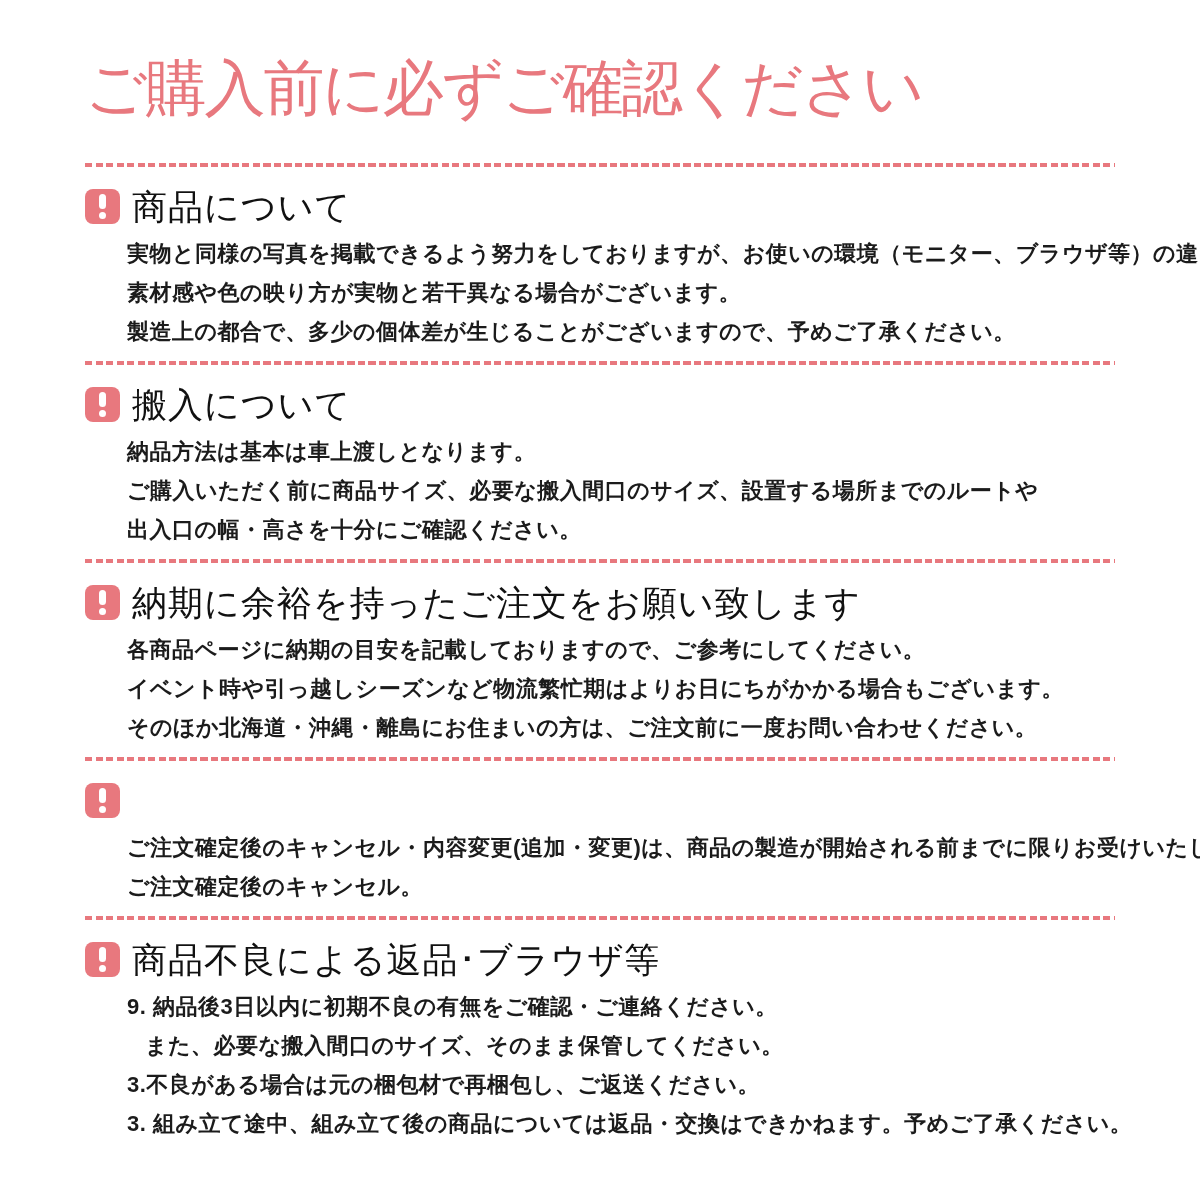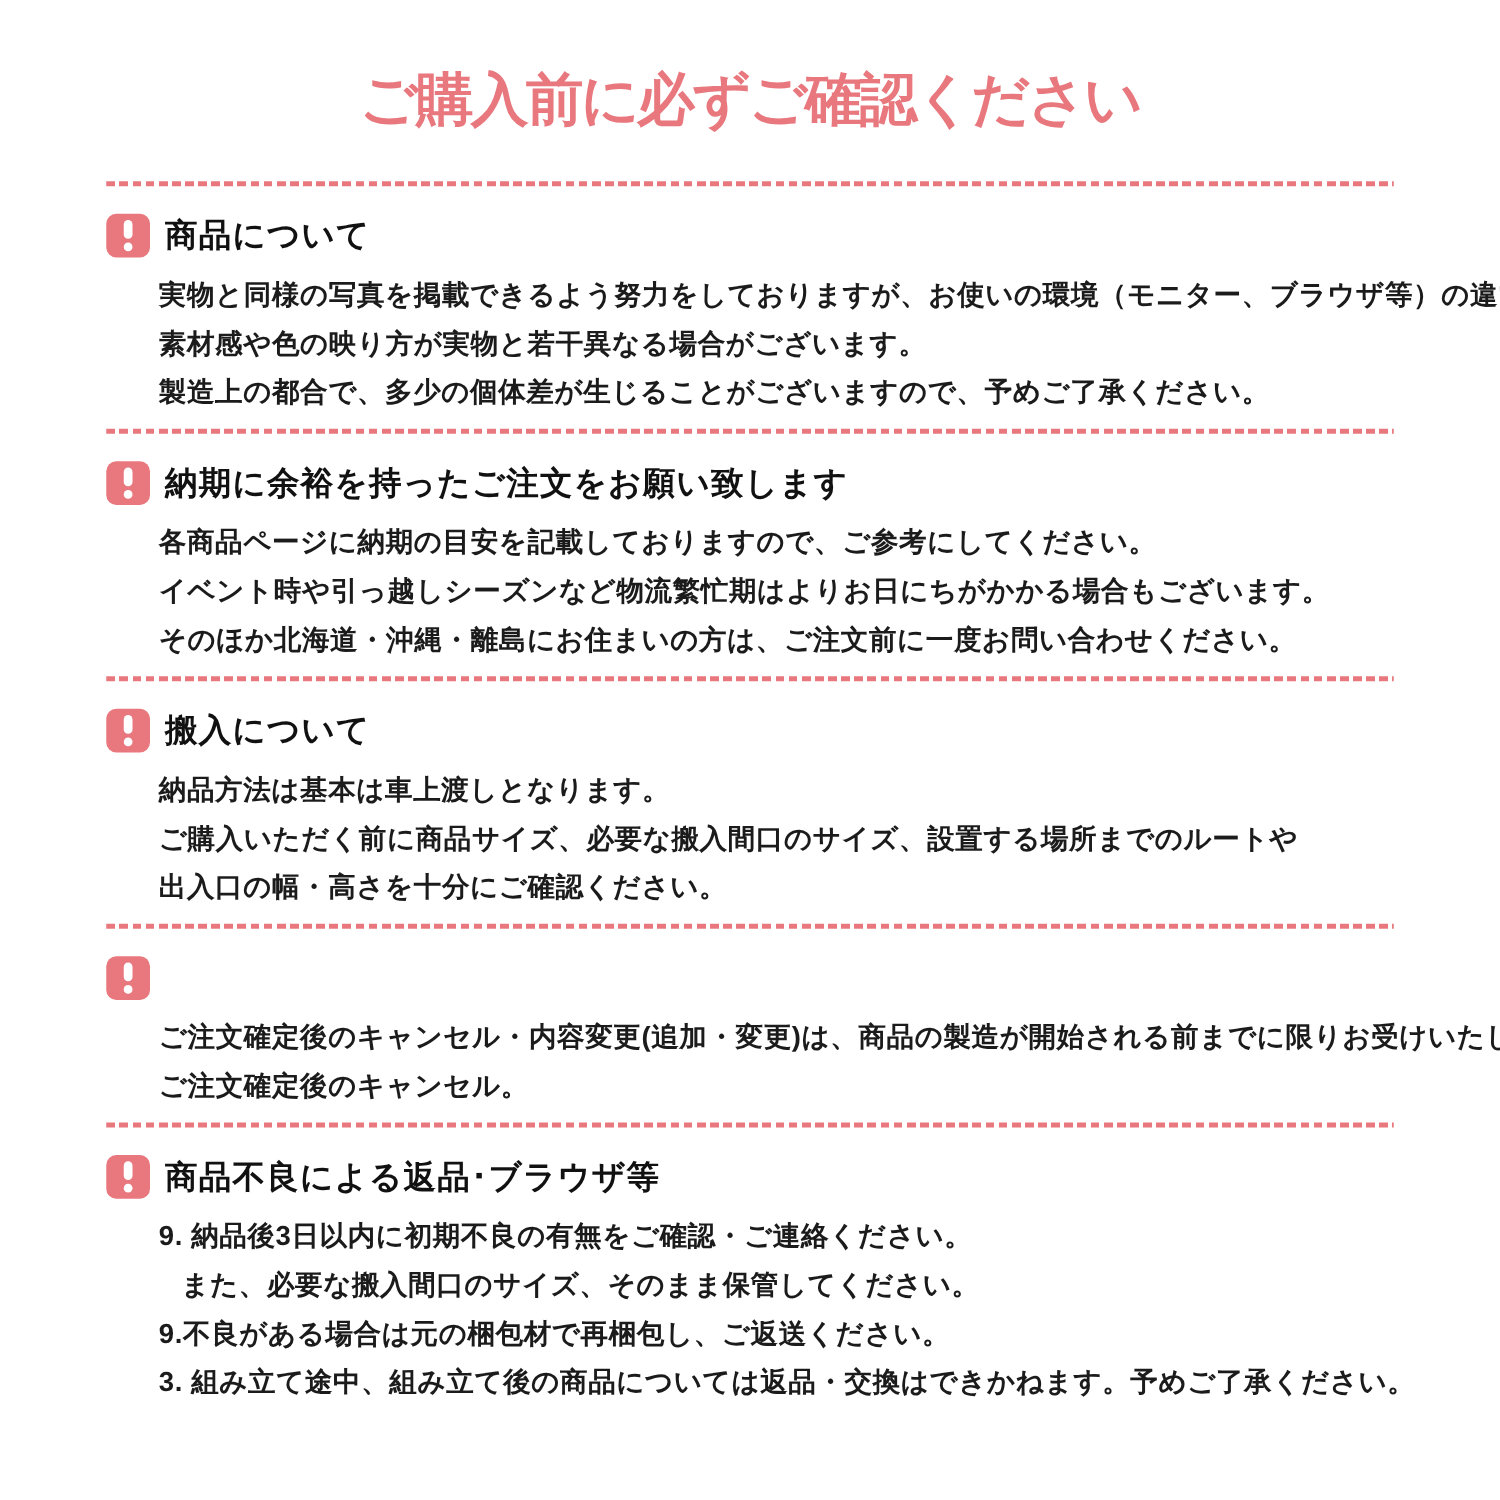--- a/index.html
+++ b/index.html
@@ -12,24 +12,23 @@
     width: 1200px;
     height: 1200px;
     overflow: hidden;
   }
   .container {
     width: 1030px;
     margin: 0 auto;
   }
   .page-title {
     margin: 52px 0 38px;
-    text-align: center;
-    font-size: 46px;
+    font-size: 61px;
     line-height: 1.2;
-    font-weight: 700;
+    font-weight: 400;
     letter-spacing: -2px;
     color: var(--accent, #E8787E);
   }
   .notice-section {
     padding: 0 0 10px 0;
   }
   .sep {
     height: 4px;
     background: repeating-linear-gradient(90deg,
       var(--accent, #E8787E) 0 7px, transparent 7px 10.5px);
@@ -63,23 +62,23 @@
     position: absolute;
     left: 14px;
     top: 23px;
     width: 7px;
     height: 7px;
     border-radius: 50%;
     background: #ffffff;
   }
   .sec-title {
     margin: 0;
-    font-size: 26px;
+    font-size: 35px;
     line-height: 35px;
-    font-weight: 700;
+    font-weight: 400;
     letter-spacing: 1px;
     color: #111111;
   }
   .sec-body {
     padding-left: 42px;
   }
   .line {
     font-size: 22px;
     line-height: 39px;
     font-weight: 600;
@@ -107,39 +106,39 @@
           <div class="line">実物と同様の写真を掲載できるよう努力をしておりますが、お使いの環境（モニター、ブラウザ等）の違いにより、</div>
           <div class="line">素材感や色の映り方が実物と若干異なる場合がございます。</div>
           <div class="line">製造上の都合で、多少の個体差が生じることがございますので、予めご了承ください。</div>
         </div>
   </section>
 
   <section class="notice-section">
     <div class="sep"></div>
     <div class="sec-head">
       <span class="excl-icon"></span>
-      <h2 class="sec-title">納期に余裕を持ったご注文をお願い致します</h2>
+      <h2 class="sec-title">搬入について</h2>
     </div>
     <div class="sec-body">
-          <div class="line">各商品ページに納期の目安を記載しておりますので、ご参考にしてください。</div>
-          <div class="line">イベント時や引っ越しシーズンなど物流繁忙期はよりお日にちがかかる場合もございます。</div>
-          <div class="line">そのほか北海道・沖縄・離島にお住まいの方は、ご注文前に一度お問い合わせください。</div>
+          <div class="line">納品方法は基本は車上渡しとなります。</div>
+          <div class="line">ご購入いただく前に商品サイズ、必要な搬入間口のサイズ、設置する場所までのルートや</div>
+          <div class="line">出入口の幅・高さを十分にご確認ください。</div>
         </div>
   </section>
 
   <section class="notice-section">
     <div class="sep"></div>
     <div class="sec-head">
       <span class="excl-icon"></span>
-      <h2 class="sec-title">搬入について</h2>
+      <h2 class="sec-title">納期に余裕を持ったご注文をお願い致します</h2>
     </div>
     <div class="sec-body">
-          <div class="line">納品方法は基本は車上渡しとなります。</div>
-          <div class="line">ご購入いただく前に商品サイズ、必要な搬入間口のサイズ、設置する場所までのルートや</div>
-          <div class="line">出入口の幅・高さを十分にご確認ください。</div>
+          <div class="line">各商品ページに納期の目安を記載しておりますので、ご参考にしてください。</div>
+          <div class="line">イベント時や引っ越しシーズンなど物流繁忙期はよりお日にちがかかる場合もございます。</div>
+          <div class="line">そのほか北海道・沖縄・離島にお住まいの方は、ご注文前に一度お問い合わせください。</div>
         </div>
   </section>
 
   <section class="notice-section">
     <div class="sep"></div>
     <div class="sec-head">
       <span class="excl-icon"></span>
     </div>
     <div class="sec-body">
           <div class="line">ご注文確定後のキャンセル・内容変更(追加・変更)は、商品の製造が開始される前までに限りお受けいたします。</div>
@@ -149,18 +148,18 @@
 
   <section class="notice-section">
     <div class="sep"></div>
     <div class="sec-head">
       <span class="excl-icon"></span>
       <h2 class="sec-title">商品不良による返品･ブラウザ等</h2>
     </div>
     <div class="sec-body">
           <div class="line">9. 納品後3日以内に初期不良の有無をご確認・ご連絡ください。</div>
           <div class="line indent">また、必要な搬入間口のサイズ、そのまま保管してください。</div>
-          <div class="line">9.不良がある場合は元の梱包材で再梱包し、ご返送ください。</div>
+          <div class="line">3.不良がある場合は元の梱包材で再梱包し、ご返送ください。</div>
           <div class="line">3. 組み立て途中、組み立て後の商品については返品・交換はできかねます。予めご了承ください。</div>
         </div>
   </section>
 </div>
 </main>
 
 </body></html>

